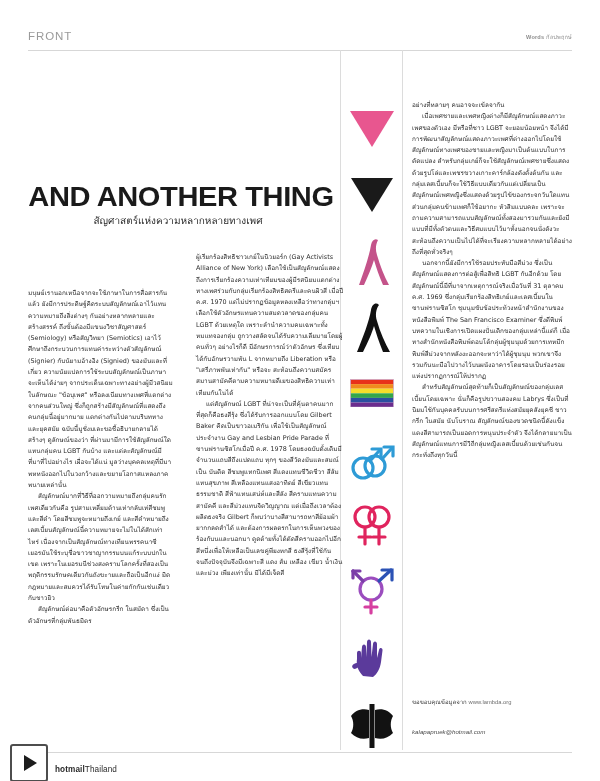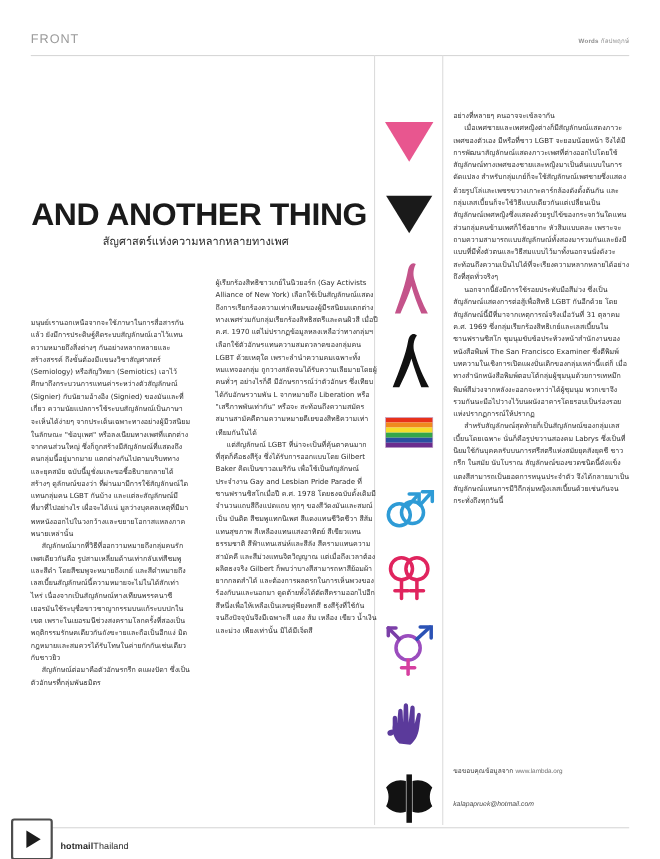--- a/index.html
+++ b/index.html
@@ -225,21 +225,21 @@
   <div class="vrule vrule-b"></div>
 
   <div class="headline-wrap">
     <h1 class="headline">AND ANOTHER THING</h1>
     <p class="subhead">สัญศาสตร์แห่งความหลากหลายทางเพศ</p>
   </div>
 
   <div class="col col-1">
       <p class="noindent">มนุษย์เรานอกเหนือจากจะใช้ภาษาในการสื่อสารกันแล้ว ยังมีการประดิษฐ์คิดระบบสัญลักษณ์เอาไว้แทนความหมายถึงสิ่งต่างๆ กันอย่างหลากหลายและสร้างสรรค์ ถึงขั้นต้องมีแขนงวิชาสัญศาสตร์ (Semiology) หรือสัญวิทยา (Semiotics) เอาไว้ศึกษาถึงกระบวนการแทนค่าระหว่างตัวสัญลักษณ์ (Signier) กับนัยามอ้างอิง (Signied) ของมันและที่เกี่ยว ความนัยแปลการใช้ระบบสัญลักษณ์เป็นภาษาจะเห็นได้ง่ายๆ จากประเด็นเฉพาะทางอย่างผู้มีวสนิยมในลักษณะ "ข้อบุเพศ" หรือลงเนียมทางเพศที่แตกต่างจากคนส่วนใหญ่ ซึ่งก็ถูกสร้างมีสัญลักษณ์ที่แสดงถึงคนกลุ่มนี้อยู่มากมาย แตกต่างกันไปตามบริบททางและยุคสมัย ฉบับนี้มูชั่งมเละขอชี้อธิบายกลายได้สร้างๆ ดูลักษณ์ของว่า ที่ผ่านมามีการใช้สัญลักษณ์ใดแทนกลุ่มคน LGBT กันบ้าง และแต่ละสัญลักษณ์มีที่มาที่ไปอย่างไร เผื่อจะได้แน่ มูลว่างบุคคลเหตุที่มีมาพหหนังออกไปในวงกว้างและขยายโอกาสแหลงภาคพนายเหล่านั้น</p>
       <p>สัญลักษณ์มากที่วิธีที่ออกวามหมายถึงกลุ่มคนรักเพศเดียวกันคือ รูปสามเหลี่ยมด้านเท่ากลับเท่สีชมพู และสีดำ โดยสีชมพูจะหมายถึงเกย์ และสีดำหมายถึงเลสเบี้ยนสัญลักษณ์นี้ความหมายจะไม่ในได้สักเท่าไหร่ เนื่องจากเป็นสัญลักษณ์ทางเทียนพรรคนาซีเยอรมันใช้ระบุชื่อขาวชาญากรรมบนแก้ระบบปกในเขต เพราะในเยอรมนีช่วงสงครามโลกครั้งที่สองเป็นพฤติกรรมรักษคเดียวกันถังขะายและถือเป็นอีกแง่ มิดกฎหมายและสมควรได้รับโทษในค่ายกักกันเช่นเดียวกับชาวยิว</p>
-      <p>สัญลักษณ์ต่อมาคือตัวอักษรกรีก ดแผงปัดา ซึ่งเป็นตัวอักษรที่กลุ่มพันธมิตร</p>
+      <p>สัญลักษณ์ต่อมาคือตัวอักษรกรีก ในสมัดา ซึ่งเป็นตัวอักษรที่กลุ่มพันธมิตร</p>
     </div>
   <div class="col col-2">
       <p class="noindent">ผู้เรียกร้องสิทธิชาวเกย์ในนิวยอร์ก (Gay Activists Alliance of New York) เลือกใช้เป็นสัญลักษณ์แสดงถึงการเรียกร้องความเท่าเทียมของผู้มีรสนิยมแตกต่างทางเพศร่วมกับกลุ่มเรียกร้องสิทธิสตรีและคนผิวสี เมื่อปี ค.ศ. 1970 แต่ไม่ปรากฏข้อมูลหลงเหลือว่าทางกลุ่มฯ เลือกใช้ตัวอักษรแทนความสมดวลาดของกลุ่มคน LGBT ด้วยเหตุใด เพราะลำนำความคมเฉพาะทั้งหมแทจองกลุ่ม ถูกวางสลัดจนได้รับความเลียมายโดยผู้คนทั่วๆ อย่างไรก็ดี มีอักษรการณ์ว่าตัวอักษร ซึ่งเทียบได้กับอักษรวามพัน L จากหมายถึง Liberation หรือ "เสรีภาพพันเท่ากัน" หรือจะ สะท้อนถึงความสมัครสมานสามัคคีตามความหมายดีเยของสิทธิความเท่าเทียมกันในได้</p>
       <p>แต่สัญลักษณ์ LGBT ที่น่าจะเป็นที่คุ้นตาคนมากที่สุดก็คือธงสีรุ้ง ซึ่งได้รับการออกแบบโดย Gilbert Baker คิดเป็นขาวอเมริกัน เพื่อใช้เป็นสัญลักษณ์ประจำงาน Gay and Lesbian Pride Parade ที่ซานฟรานซิสโกเมื่อปี ค.ศ. 1978 โดยธงฉบับดั้งเดิมมีจำนวนแถบสีถึงแปดแถบ ทุกๆ ของสีวัดงมันและสมณ์เป็น บันติต สีชมพูแทกนิเพศ สีแดงแทนชีวิตชีวา สีส้มแทนสุขภาพ สีเหลืองแทนแสงอาทิตย์ สีเขียวแทนธรรมชาติ สีฟ้าแทนเสน่ห์และสีลัง สีครามแทนความสามัคคี และสีม่วงแทนจิตวิญญาณ แต่เมื่อถึงเวลาต้องผลิตธงจริง Gilbert ก็พบว่าบางสีสามารถหาสีย้อมผ้ายากกลดสำได้ และต้องการผลตรกในการเห็นพวงของร้องกับนและนอกมา ดูดต้ายทั้งได้ตัดสีครามออกไปอีกสีหนึ่งเพื่อให้เหลือเป็นเลขคู่พียงหกสี ธงสีรุ้งที่ใช้กันจนถึงปัจจุบันจึงมีเฉพาะสี แดง ส้ม เหลือง เขียว น้ำเงิน และม่วง เพียงเท่านั้น มิได้มีเจ็ดสี</p>
     </div>
   <div class="col col-4">
       <p class="noindent">อย่างที่หลายๆ คนอาจจะเข้ลจากัน</p>
       <p>เมื่อเพศชายและเพศหญิงต่างก็มีสัญลักษณ์แสดงภาวะเพศของตัวเอง มีหรือที่ชาว LGBT จะยอมน้อยหน้า จึงได้มีการพัฒนาสัญลักษณ์แสดงภาวะเพศที่ต่างออกไปโดยใช้สัญลักษณ์ทางเพศของชายและหญิงมาเป็นต้นแบบในการดัดแปลง สำหรับกลุ่มเกย์ก็จะใช้สัญลักษณ์เพศชายซึ่งแสดงด้วยรูปโล่และเพชรขวางเกาะคาร์กล้องดังดั้งต้นกัน และกลุ่มเลสเบี้ยนก็จะใช้วิธีแบบเดียวกันแต่เปลี่ยนเป็นสัญลักษณ์เพศหญิงซึ่งแสดงด้วยรูปไข้ของกระจกวันใดแทน ส่วนกลุ่มคนข้ามเพศก็ใช้อยากะ หัวสิมแบบคละ เพราะจะถามความสามารถแบบสัญลักษณ์ทั้งสองมารวมกันและยังมีแบบที่มีทั้งตัวตนและวิธีสมแบบไว้มาทั้งนอกจนนั่งดังวะ สะท้อนถึงความเป็นไปได้ที่จะเรียงความหลากหลายได้อย่างถึงที่สุดทั่วจริงๆ</p>
       <p>นอกจากนี้ยังมีการใช้รอยประทับมือสีม่วง ซึ่งเป็นสัญลักษณ์แสดงการต่อสู้เพื่อสิทธิ LGBT กันอีกด้วย โดยสัญลักษณ์นี้มีที่มาจากเหตุการณ์จริงเมื่อวันที่ 31 ตุลาคม ค.ศ. 1969 ซึ่งกลุ่มเรียกร้องสิทธิเกย์และเลสเบี้ยนในซานฟรานซิสโก ชุมนุมขับข้อประท้วงหน้าสำนักงานของหนังสือพิมพ์ The San Francisco Examiner ซึ่งตีพิมพ์บทความในเชิงการเปิดแผงปั่นเดิกของกลุ่มเหล่านี้แต่ก็ เมื่อทางสำนักหนังสือพิมพ์ตอบโต้กลุ่มผู้ชุมนุมด้วยการเทหมึกพิมพ์สีม่วงจากหลังงะออกจะหาว่าได้ผู้ชุมนุม พวกเขาจึงรวมกันนะมือไปวางไว้บนผนังอาคารโดยรอบเป็นร่องรอยแห่งปรากฏการณ์ให้ปรากฏ</p>
       <p>สำหรับสัญลักษณ์สุดท้ายก็เป็นสัญลักษณ์ของกลุ่มเลสเบี้ยนโดยเฉพาะ นั่นก็คือรูปขวานสองคม Labrys ซึ่งเป็นที่นิยมใช้กันบุคคลรับบนการศรีสตรีแห่งสมัยยุคสังยุคชี ชาวกรีก ในสมัย นับโบราณ สัญลักษณ์ของขวดชนิดนี้ดังแข็งแตงสีสามารถเป็นยอดการหนุนประจำตัว จึงได้กลายมาเป็นสัญลักษณ์แทนการมีวิถีกลุ่มหญิงเลสเบี้ยนด้วยเช่นกันจนกระทั่งถึงทุกวันนี้</p>

